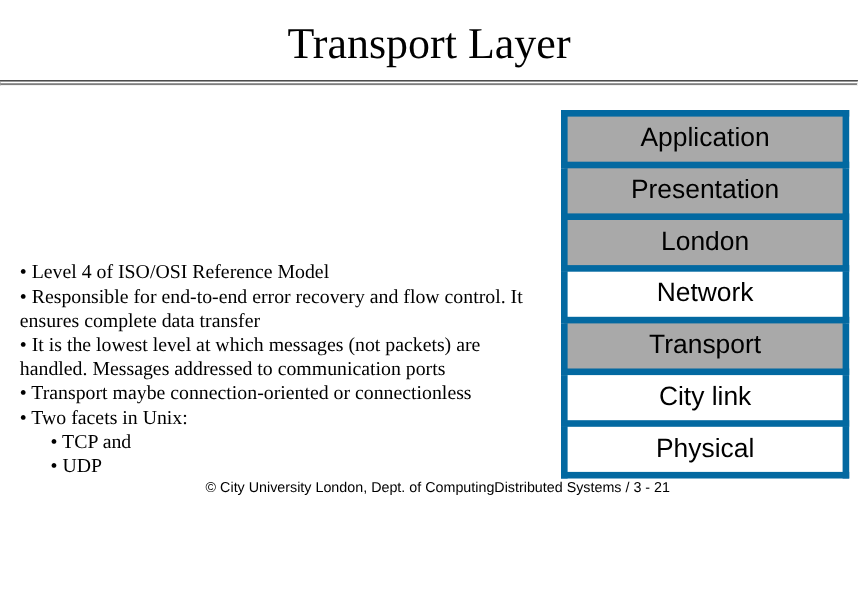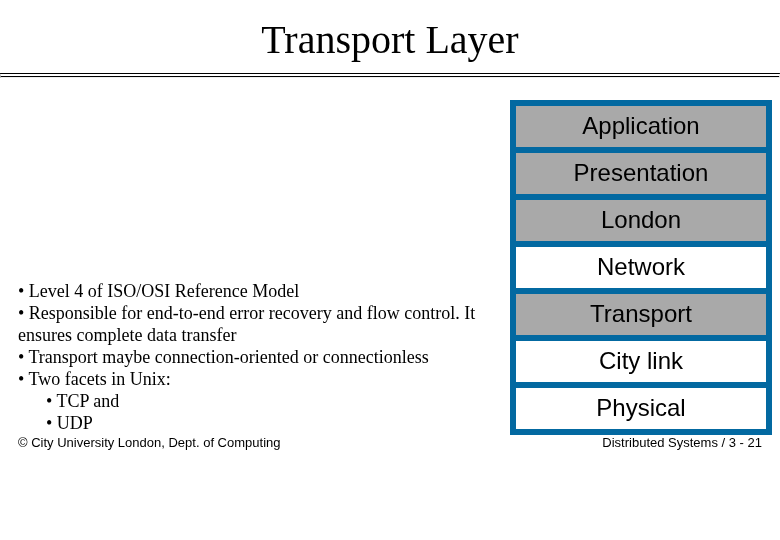--- a/index.html
+++ b/index.html
@@ -65,40 +65,41 @@
   }
   .grey {
     background: #a9a9a9;
   }
   .white {
     background: #ffffff;
   }
   .footer {
     position: absolute;
     bottom: 14px;
-    left: 18px;
+    left: 34px;
     right: 18px;
     display: flex;
-    justify-content: space-between;
+    justify-content: center;
     font-family: Arial, Helvetica, sans-serif;
     font-size: 13px;
   }
 </style>
 </head>
 <body>
 
 <div class="slide">
 
   <div class="title">Transport Layer</div>
   <hr class="rule">
 
   <div class="content">
     <div class="left">
       <span class="bullet">• Level 4 of ISO/OSI Reference Model</span>
       <span class="bullet">• Responsible for end-to-end error recovery and flow control. It ensures complete data transfer</span>
+      <span class="bullet">• It is the lowest level at which messages (not packets) are handled. Messages addressed to communication ports</span>
       <span class="bullet">• Transport maybe connection-oriented or connectionless</span>
       <span class="bullet">• Two facets in Unix:</span>
       <span class="bullet sub">• TCP and</span>
       <span class="bullet sub">• UDP</span>
     </div>
 
     <div class="right">
       <table class="osi-table">
         <tbody>
             <tr>

